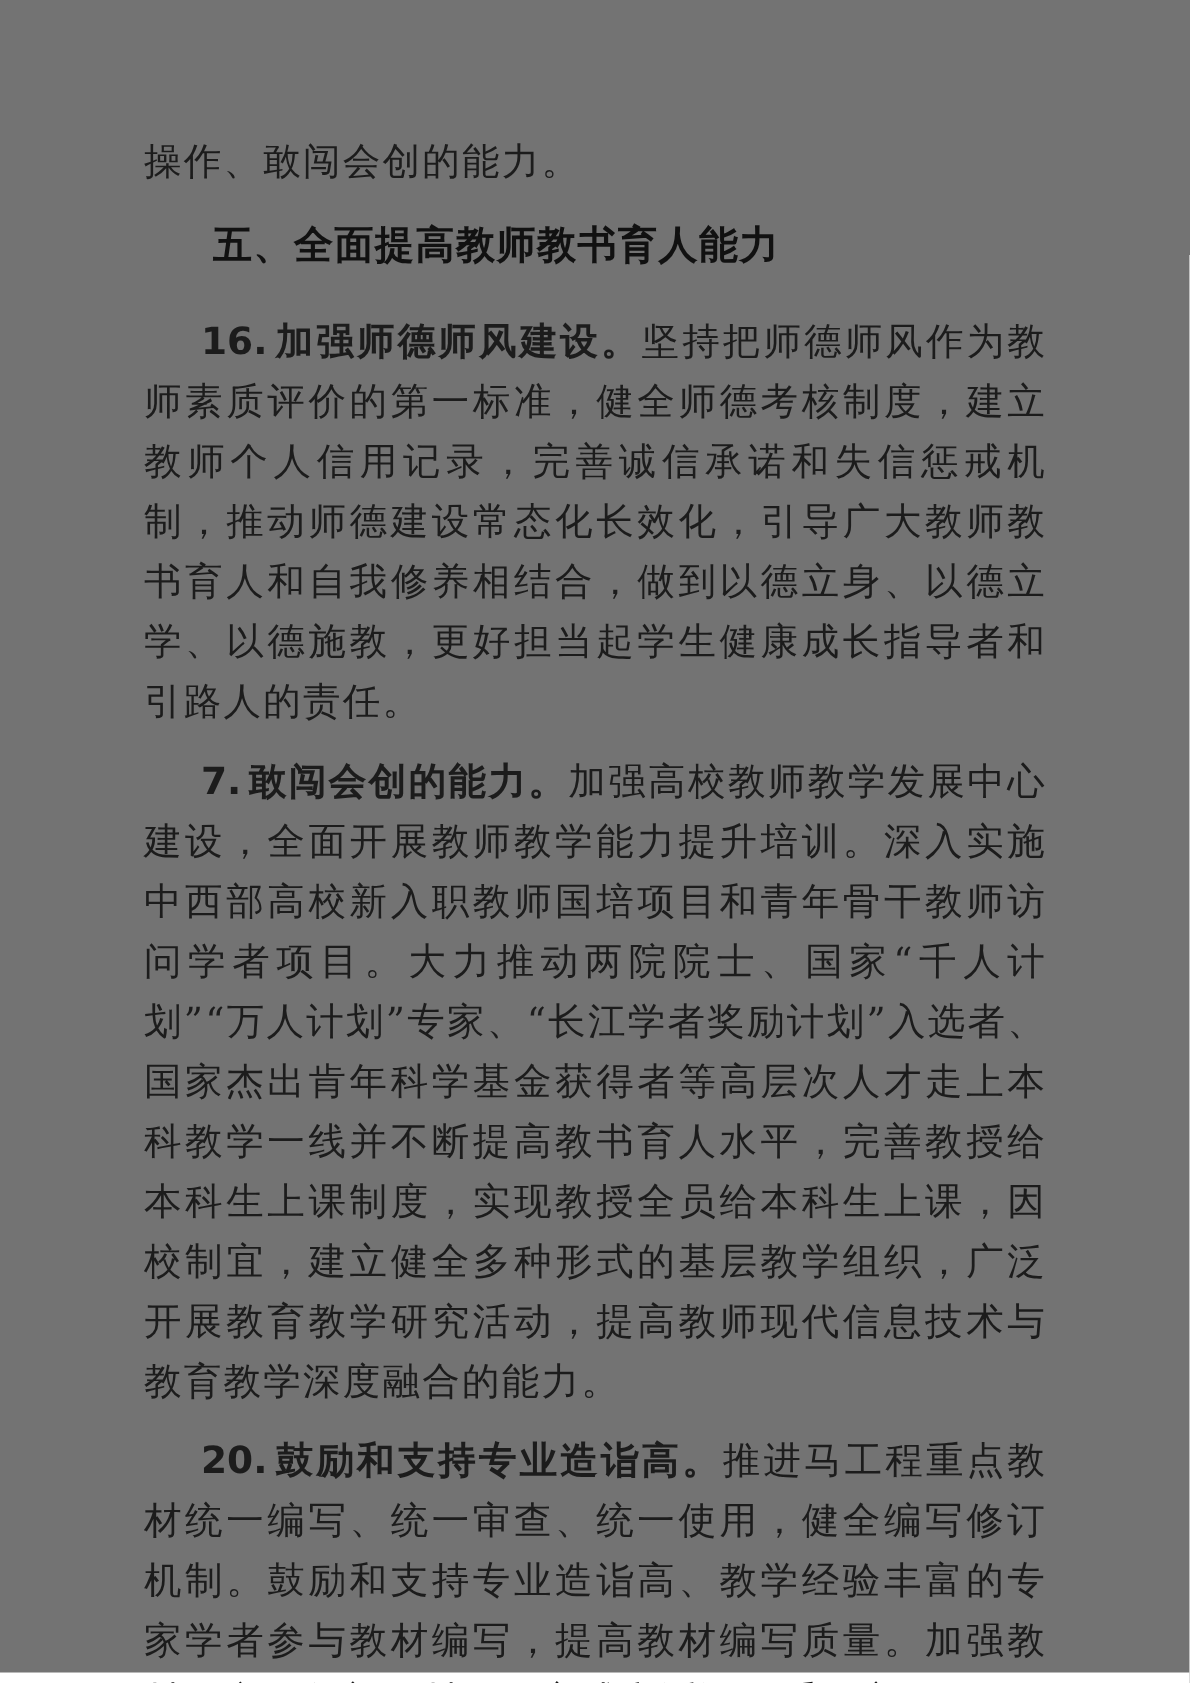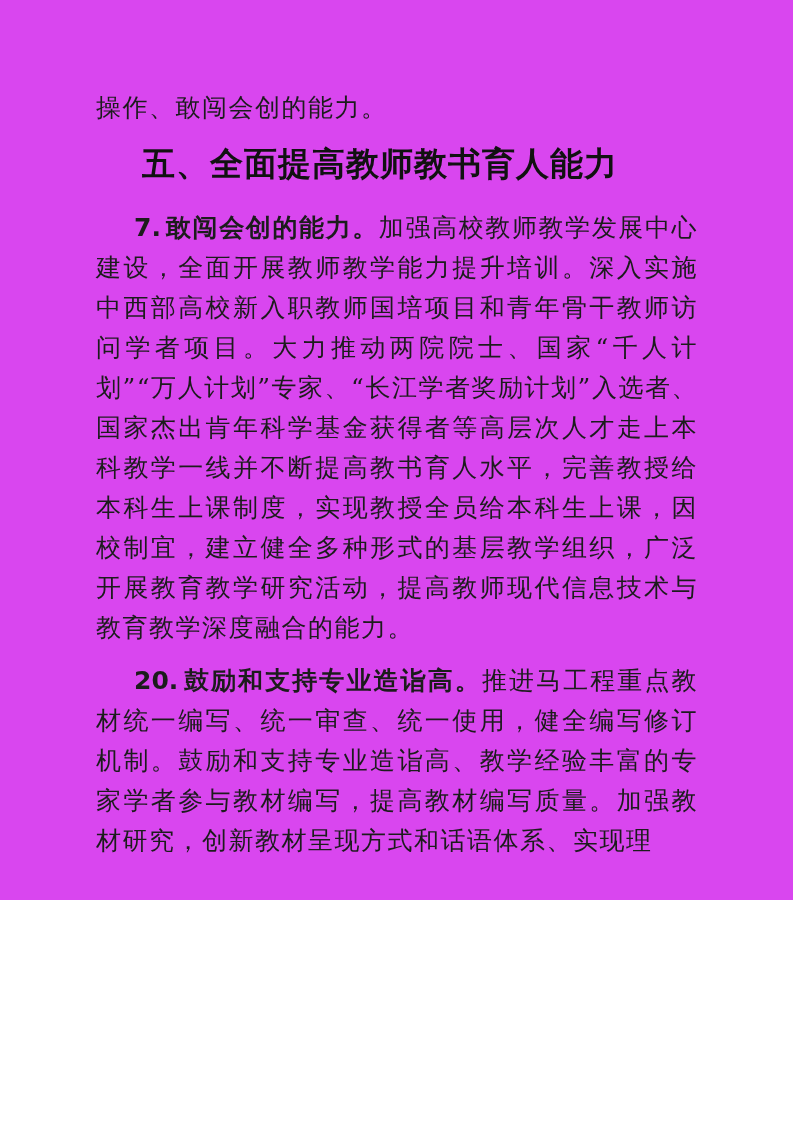--- a/index.html
+++ b/index.html
@@ -5,22 +5,22 @@
   * { margin: 0; padding: 0; box-sizing: border-box; }
   html, body { background: #ffffff; }
   body {
     font-family: "DejaVu Serif", serif;
     width: 793px;
     height: 1122px;
     overflow: hidden;
   }
   .page {
     width: 793px;
-    height: 900px;
-    background: #d946ef;
+    height: 1115px;
+    background: #737373;
     color: #1c1c1c;
     padding: 88px 95px 0 96px;
   }
   .body-text {
     font-size: 25px;
     line-height: 40px;
     letter-spacing: 1.5px;
     text-align: justify;
     text-justify: inter-ideograph;
     color: #1c1c1c;
@@ -28,21 +28,21 @@
   }
   .body-text.continuation {
     text-indent: 0;
   }
   .para {
     text-indent: 38px;
   }
   .section-heading {
     font-family: "DejaVu Sans", sans-serif;
     font-weight: bold;
-    font-size: 33px;
+    font-size: 26px;
     line-height: 36px;
     letter-spacing: 1px;
     color: #111111;
     margin: 18px 0 26px 0;
     padding-left: 46px;
   }
   .para-number {
     font-family: "DejaVu Sans", sans-serif;
     font-weight: bold;
     margin-right: 5px;
@@ -57,18 +57,19 @@
 </style>
 </head>
 <body>
 
 <div class="page">
 
   <p class="body-text continuation">操作、敢闯会创的能力。</p>
 
   <h2 class="section-heading">五、全面提高教师教书育人能力</h2>
 
+  <p class="body-text para"><span class="para-number">16.</span><span class="para-lead">加强师德师风建设。</span><span class="para-body">坚持把师德师风作为教师素质评价的第一标准，健全师德考核制度，建立教师个人信用记录，完善诚信承诺和失信惩戒机制，推动师德建设常态化长效化，引导广大教师教书育人和自我修养相结合，做到以德立身、以德立学、以德施教，更好担当起学生健康成长指导者和引路人的责任。</span></p>
 
   <p class="body-text para"><span class="para-number">7.</span><span class="para-lead">敢闯会创的能力。</span><span class="para-body">加强高校教师教学发展中心建设，全面开展教师教学能力提升培训。深入实施中西部高校新入职教师国培项目和青年骨干教师访问学者项目。大力推动两院院士、国家“千人计划”“万人计划”专家、“长江学者奖励计划”入选者、国家杰出肯年科学基金获得者等高层次人才走上本科教学一线并不断提高教书育人水平，完善教授给本科生上课制度，实现教授全员给本科生上课，因校制宜，建立健全多种形式的基层教学组织，广泛开展教育教学研究活动，提高教师现代信息技术与教育教学深度融合的能力。</span></p>
 
   <p class="body-text para"><span class="para-number">20.</span><span class="para-lead">鼓励和支持专业造诣高。</span><span class="para-body">推进马工程重点教材统一编写、统一审查、统一使用，健全编写修订机制。鼓励和支持专业造诣高、教学经验丰富的专家学者参与教材编写，提高教材编写质量。加强教材研究，创新教材呈现方式和话语体系、实现理</span></p>
 
 </div>
 
 </body></html>

